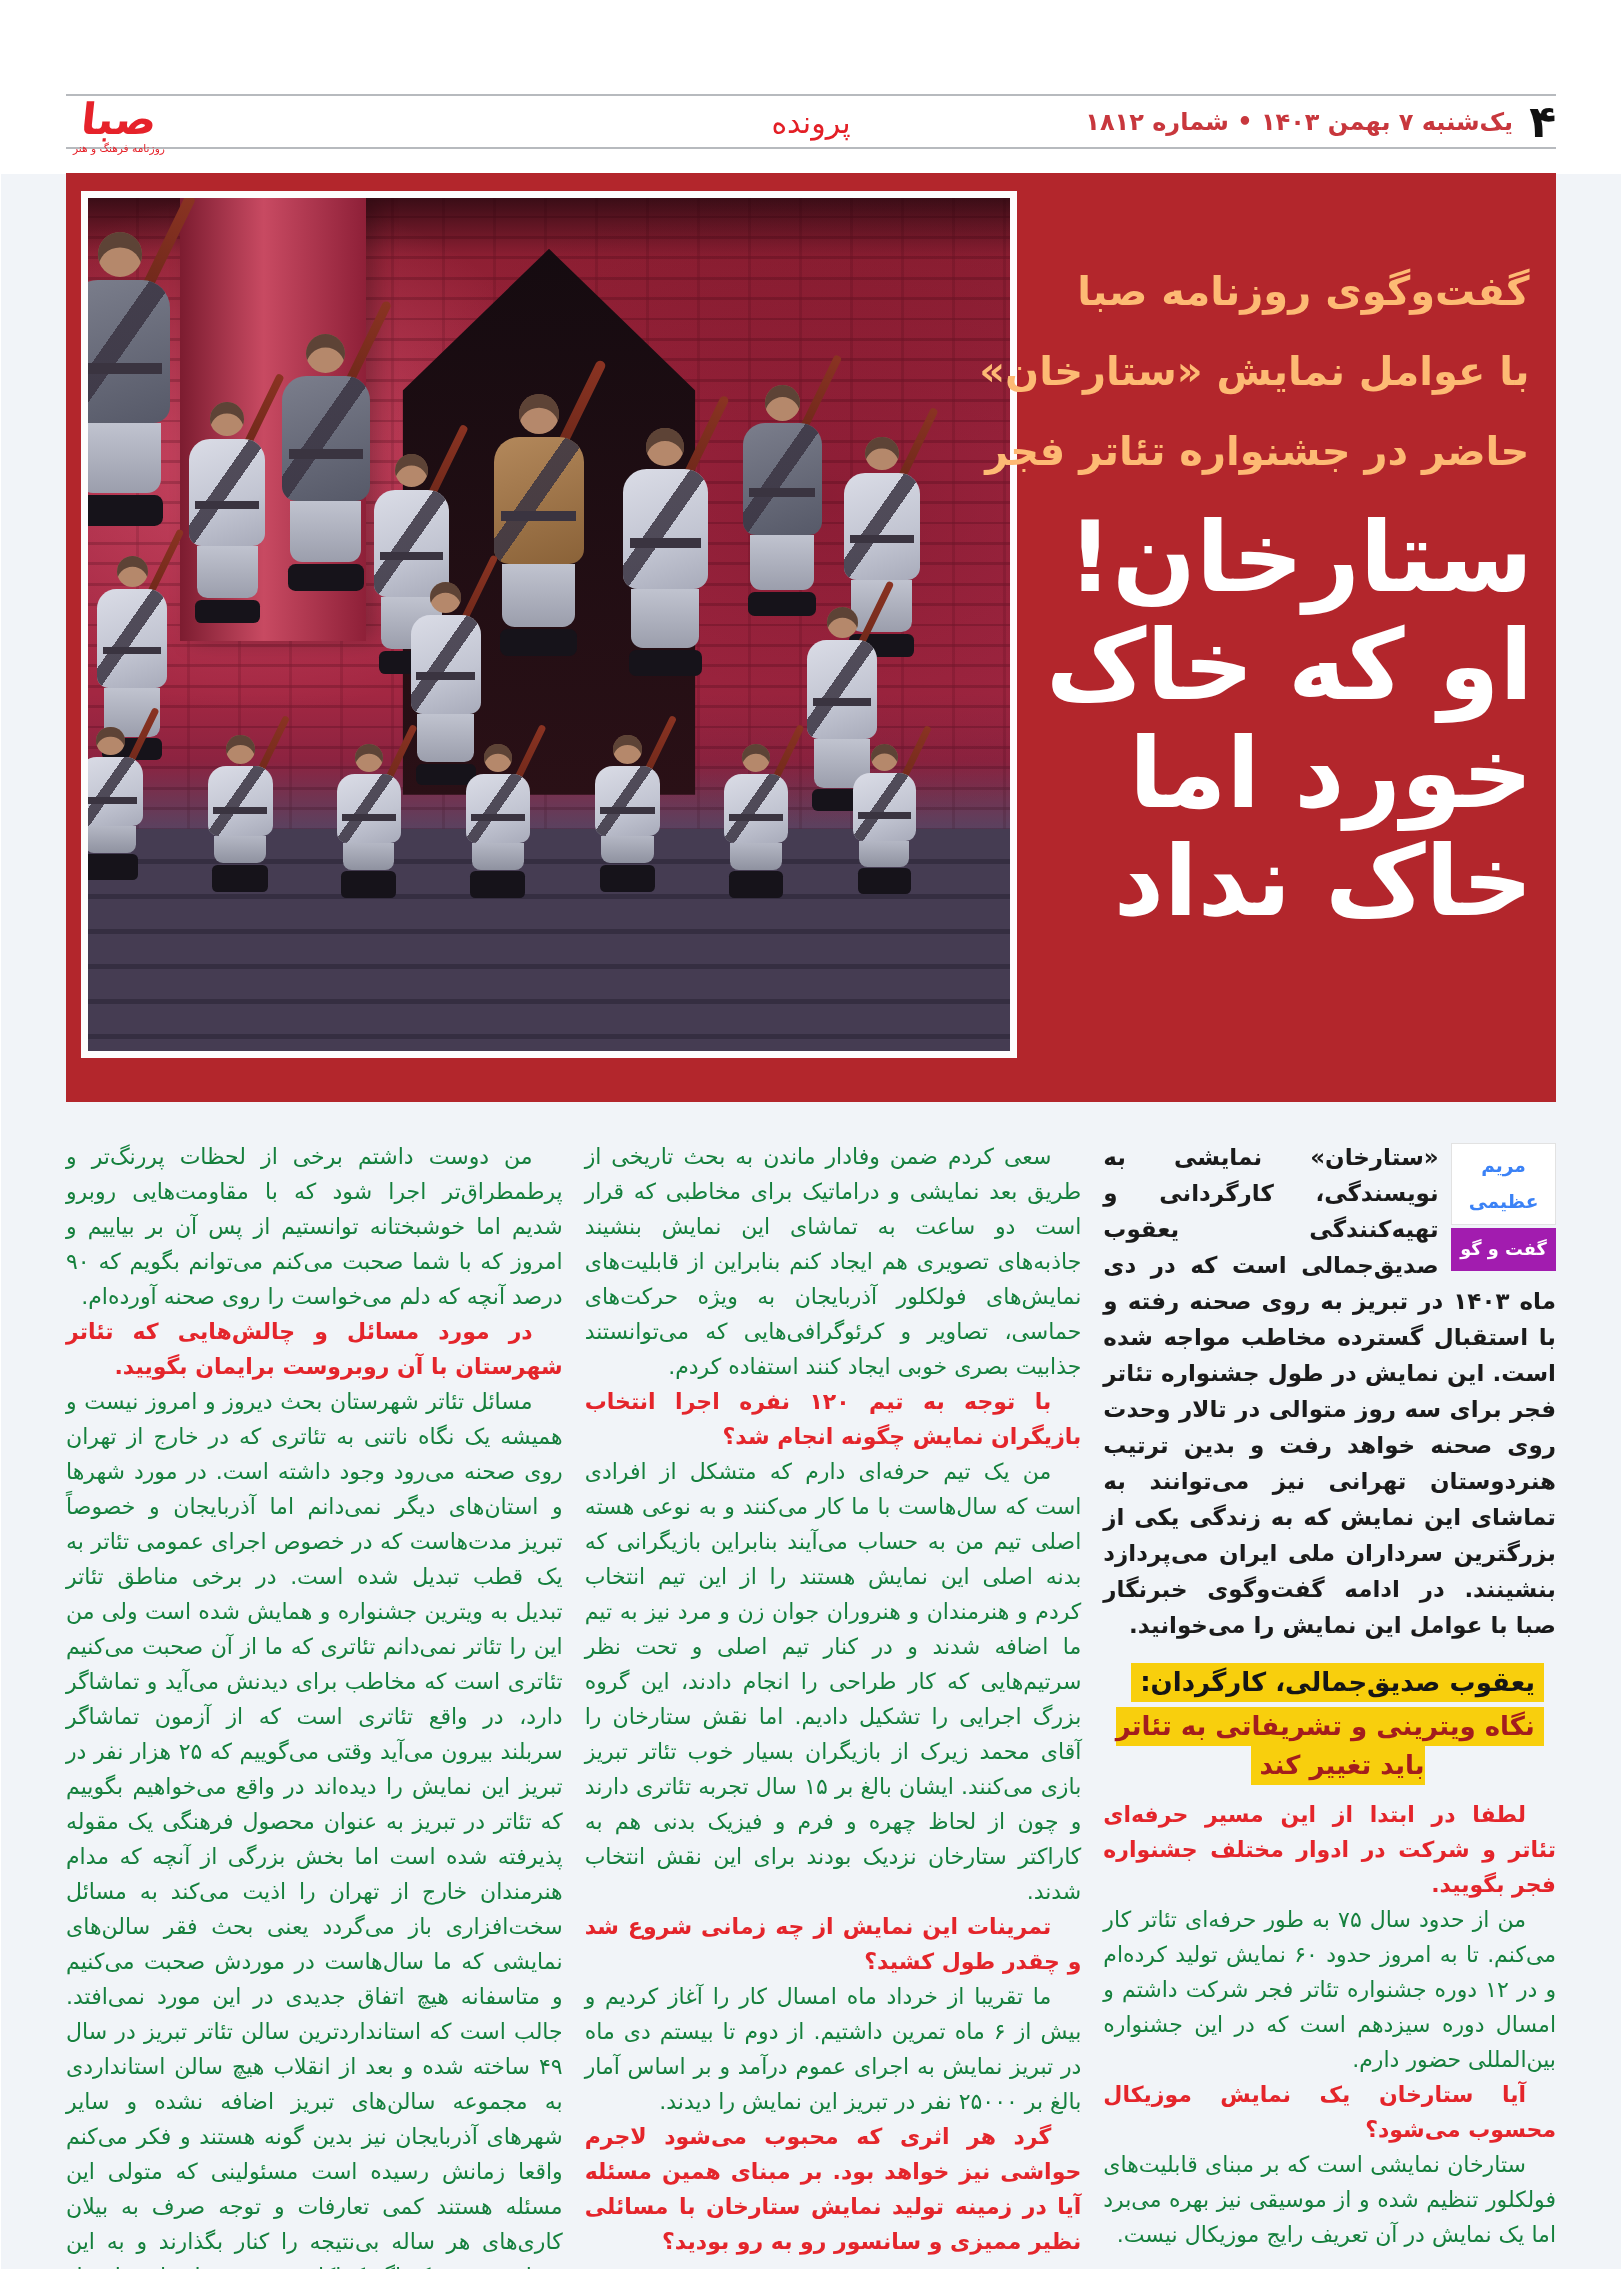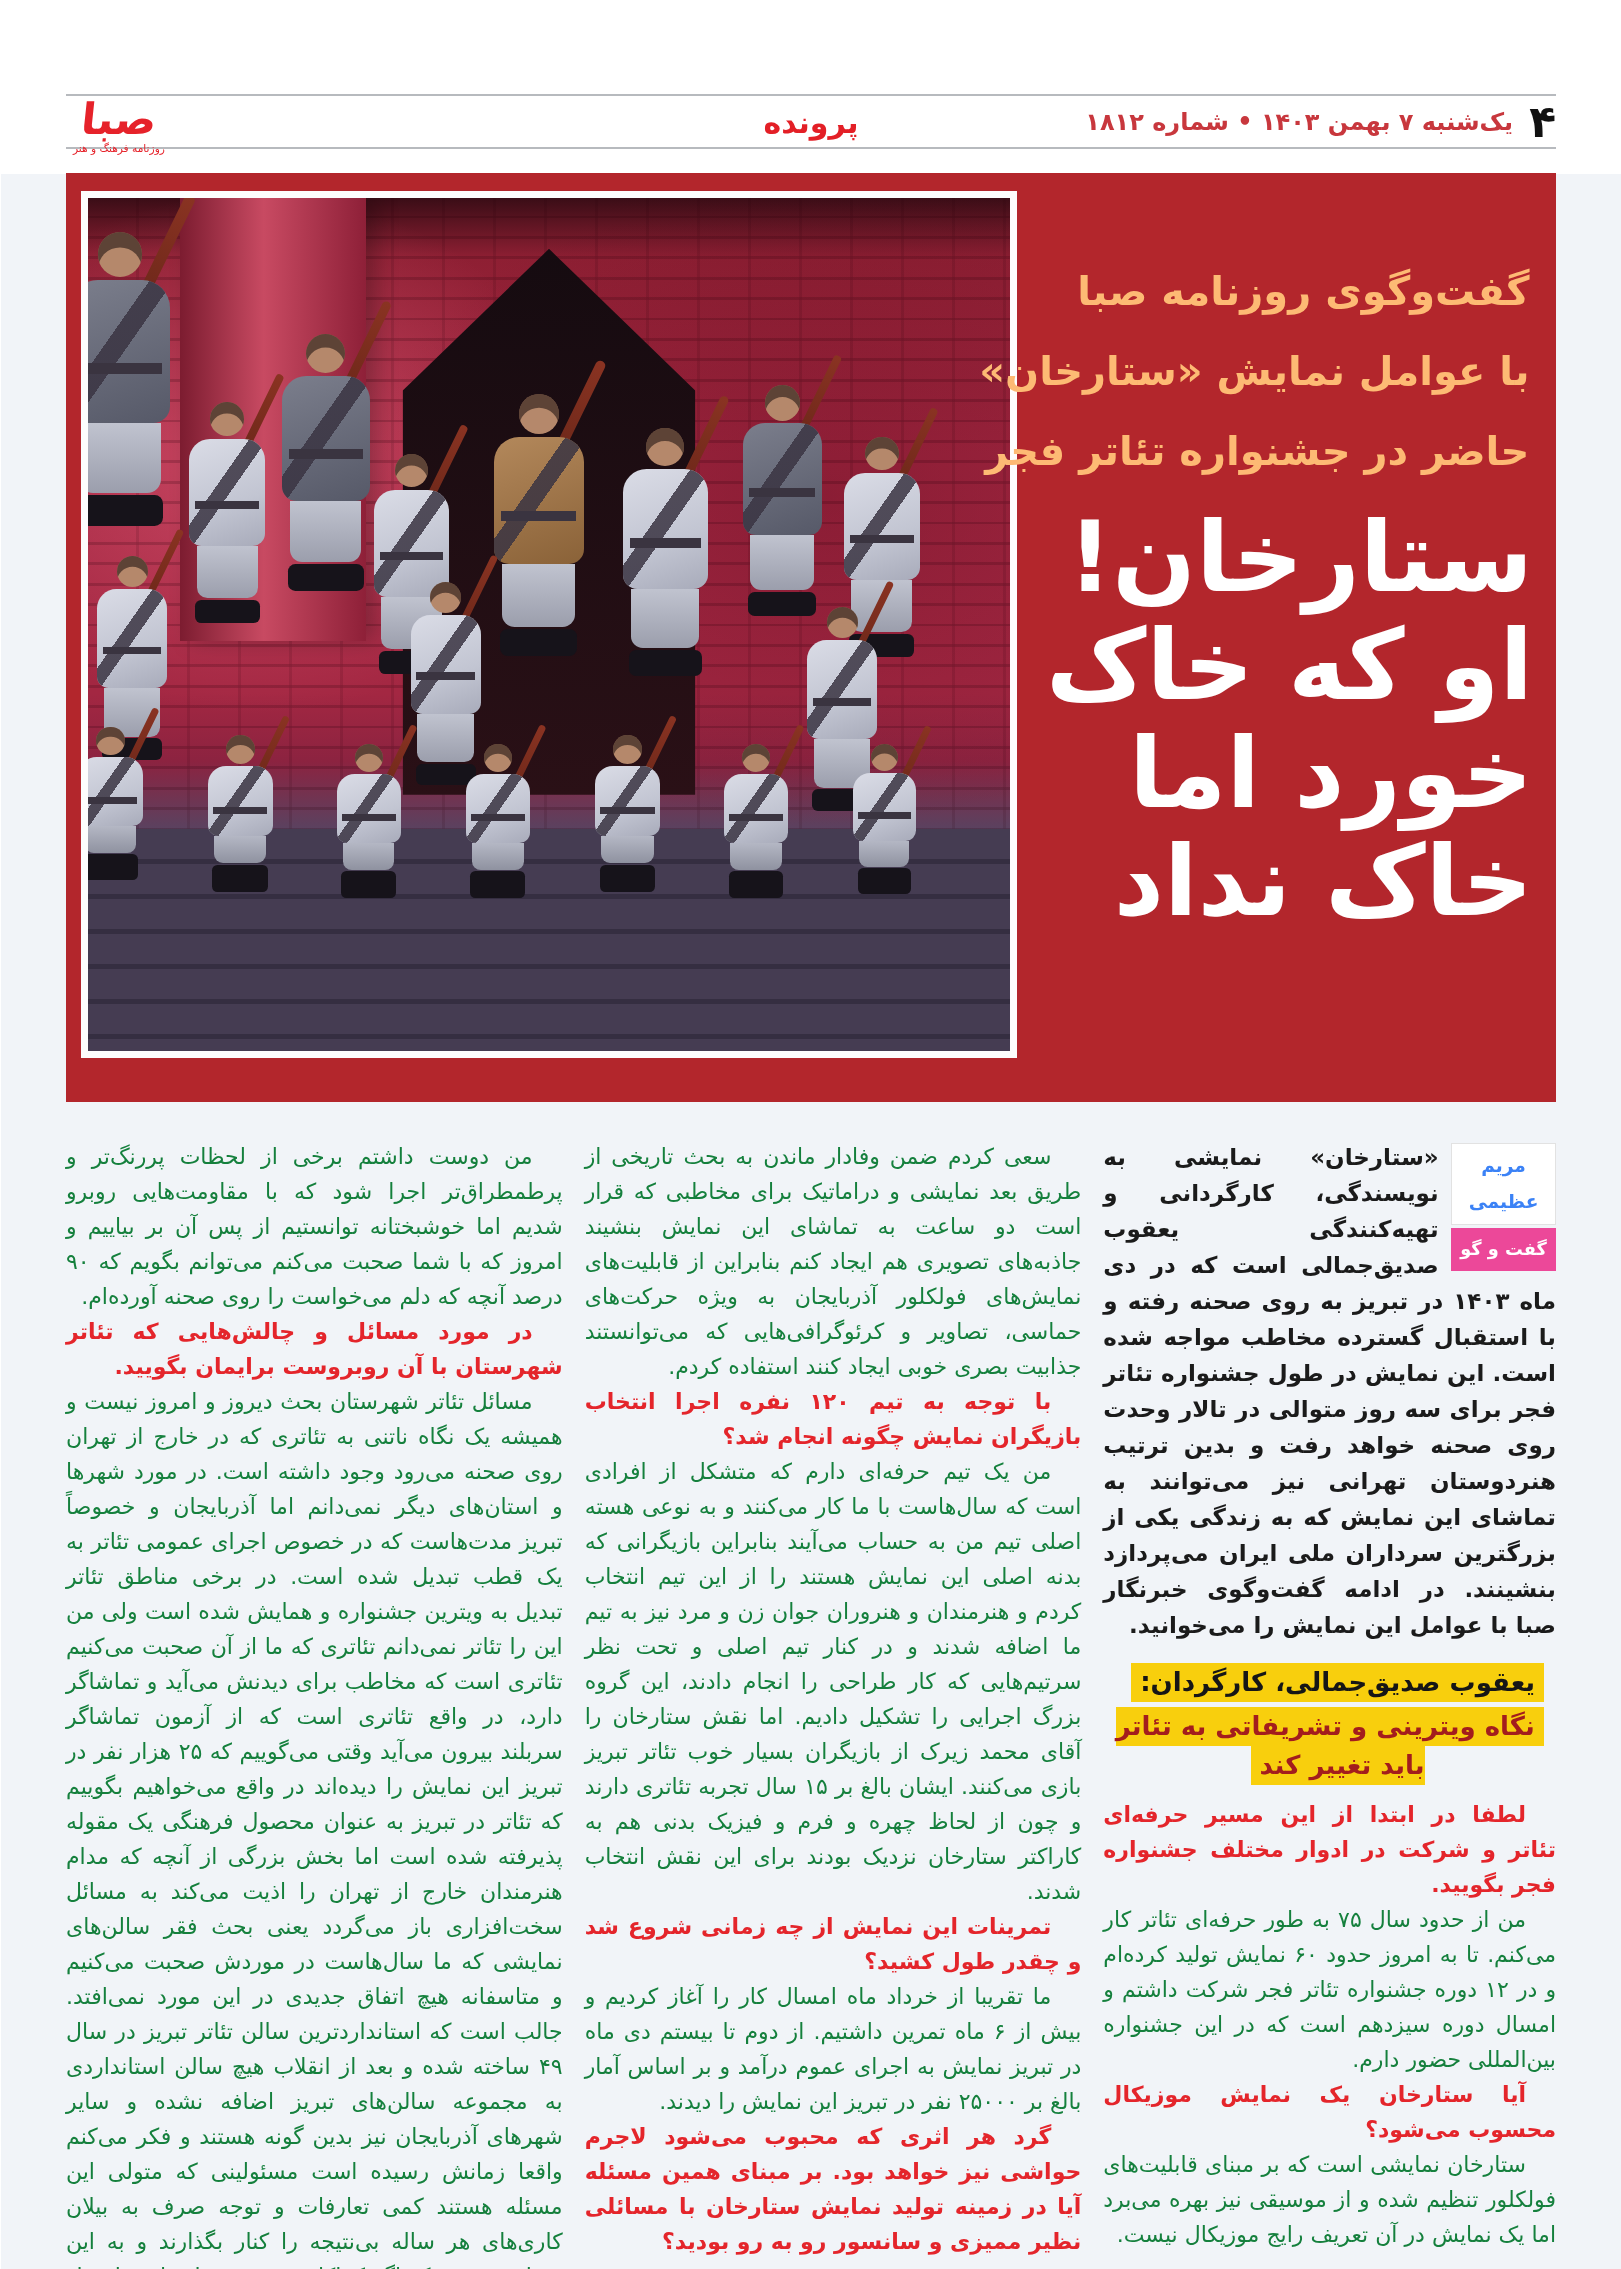--- a/index.html
+++ b/index.html
@@ -14,21 +14,21 @@
   
   .header{
     margin-top:94px;height:51px;
     border-top:2.7px solid #b7babe;border-bottom:2.7px solid #b7babe;
     display:flex;align-items:center;position:relative;
   }
   .pageno{font-size:44px;font-weight:bold;color:#111;line-height:1;margin-left:16px;}
   .dateline{font-size:24px;color:#c8373d;font-weight:bold;}
   .section-label{
     position:absolute;left:50%;top:50%;transform:translate(-50%,-50%);
-    font-size:30px;font-weight:bold;color:#e31f26;
+    font-size:30px;font-weight:normal;color:#e31f26;
   }
   .logo{position:absolute;left:7px;top:1.8px;text-align:center;line-height:1;}
   .logo-word{font-size:43px;font-weight:900;color:#e6222a;transform:skewX(-6deg);display:block;}
   .logo-tag{font-size:10.6px;color:#e6222a;display:block;margin-top:1.8px;}
 
   
   .panel{
     margin-top:24px;height:929px;background:#b3262c;position:relative;
   }
   .photo{
@@ -92,21 +92,21 @@
   .col-right{width:453px;}
   .col-mid{width:497px;}
   .col-left{width:497px;}
   .col p{margin:0;}
   .answer{text-indent:30px;color:#15803d;}
   .question{text-indent:30px;color:#e4252b;font-weight:bold;}
   .intro{font-weight:bold;font-size:23px;line-height:36px;}
   .byline-box{float:right;width:105px;margin:3.5px 0 8.9px 12.4px;text-align:center;}
   .byline-name{background:#ffffff;border:0.9px solid #e2e2e2;color:#3b82f6;font-size:18.6px;
     font-weight:bold;padding:4.4px 3.5px;}
-  .byline-tag{background:#ec4899;color:#fff;font-size:17.7px;padding:3.5px 3.5px;margin-top:2.7px;}
+  .byline-tag{background:#a21caf;color:#fff;font-size:17.7px;padding:3.5px 3.5px;margin-top:2.7px;}
   .highlight-block{clear:both;text-align:center;margin:19.5px 0 12.4px;}
   .hl-line{margin:5.3px 0;}
   .hl{background:#f8cf0d;padding:3.5px 8.9px 5.3px;font-weight:bold;font-size:26px;line-height:39px;margin-left:16px;}
   .hl-black{color:#161616;}
   .hl-red{color:#a31d1d;}
 </style>
 </head>
 <body>
 
 <div class="page">

